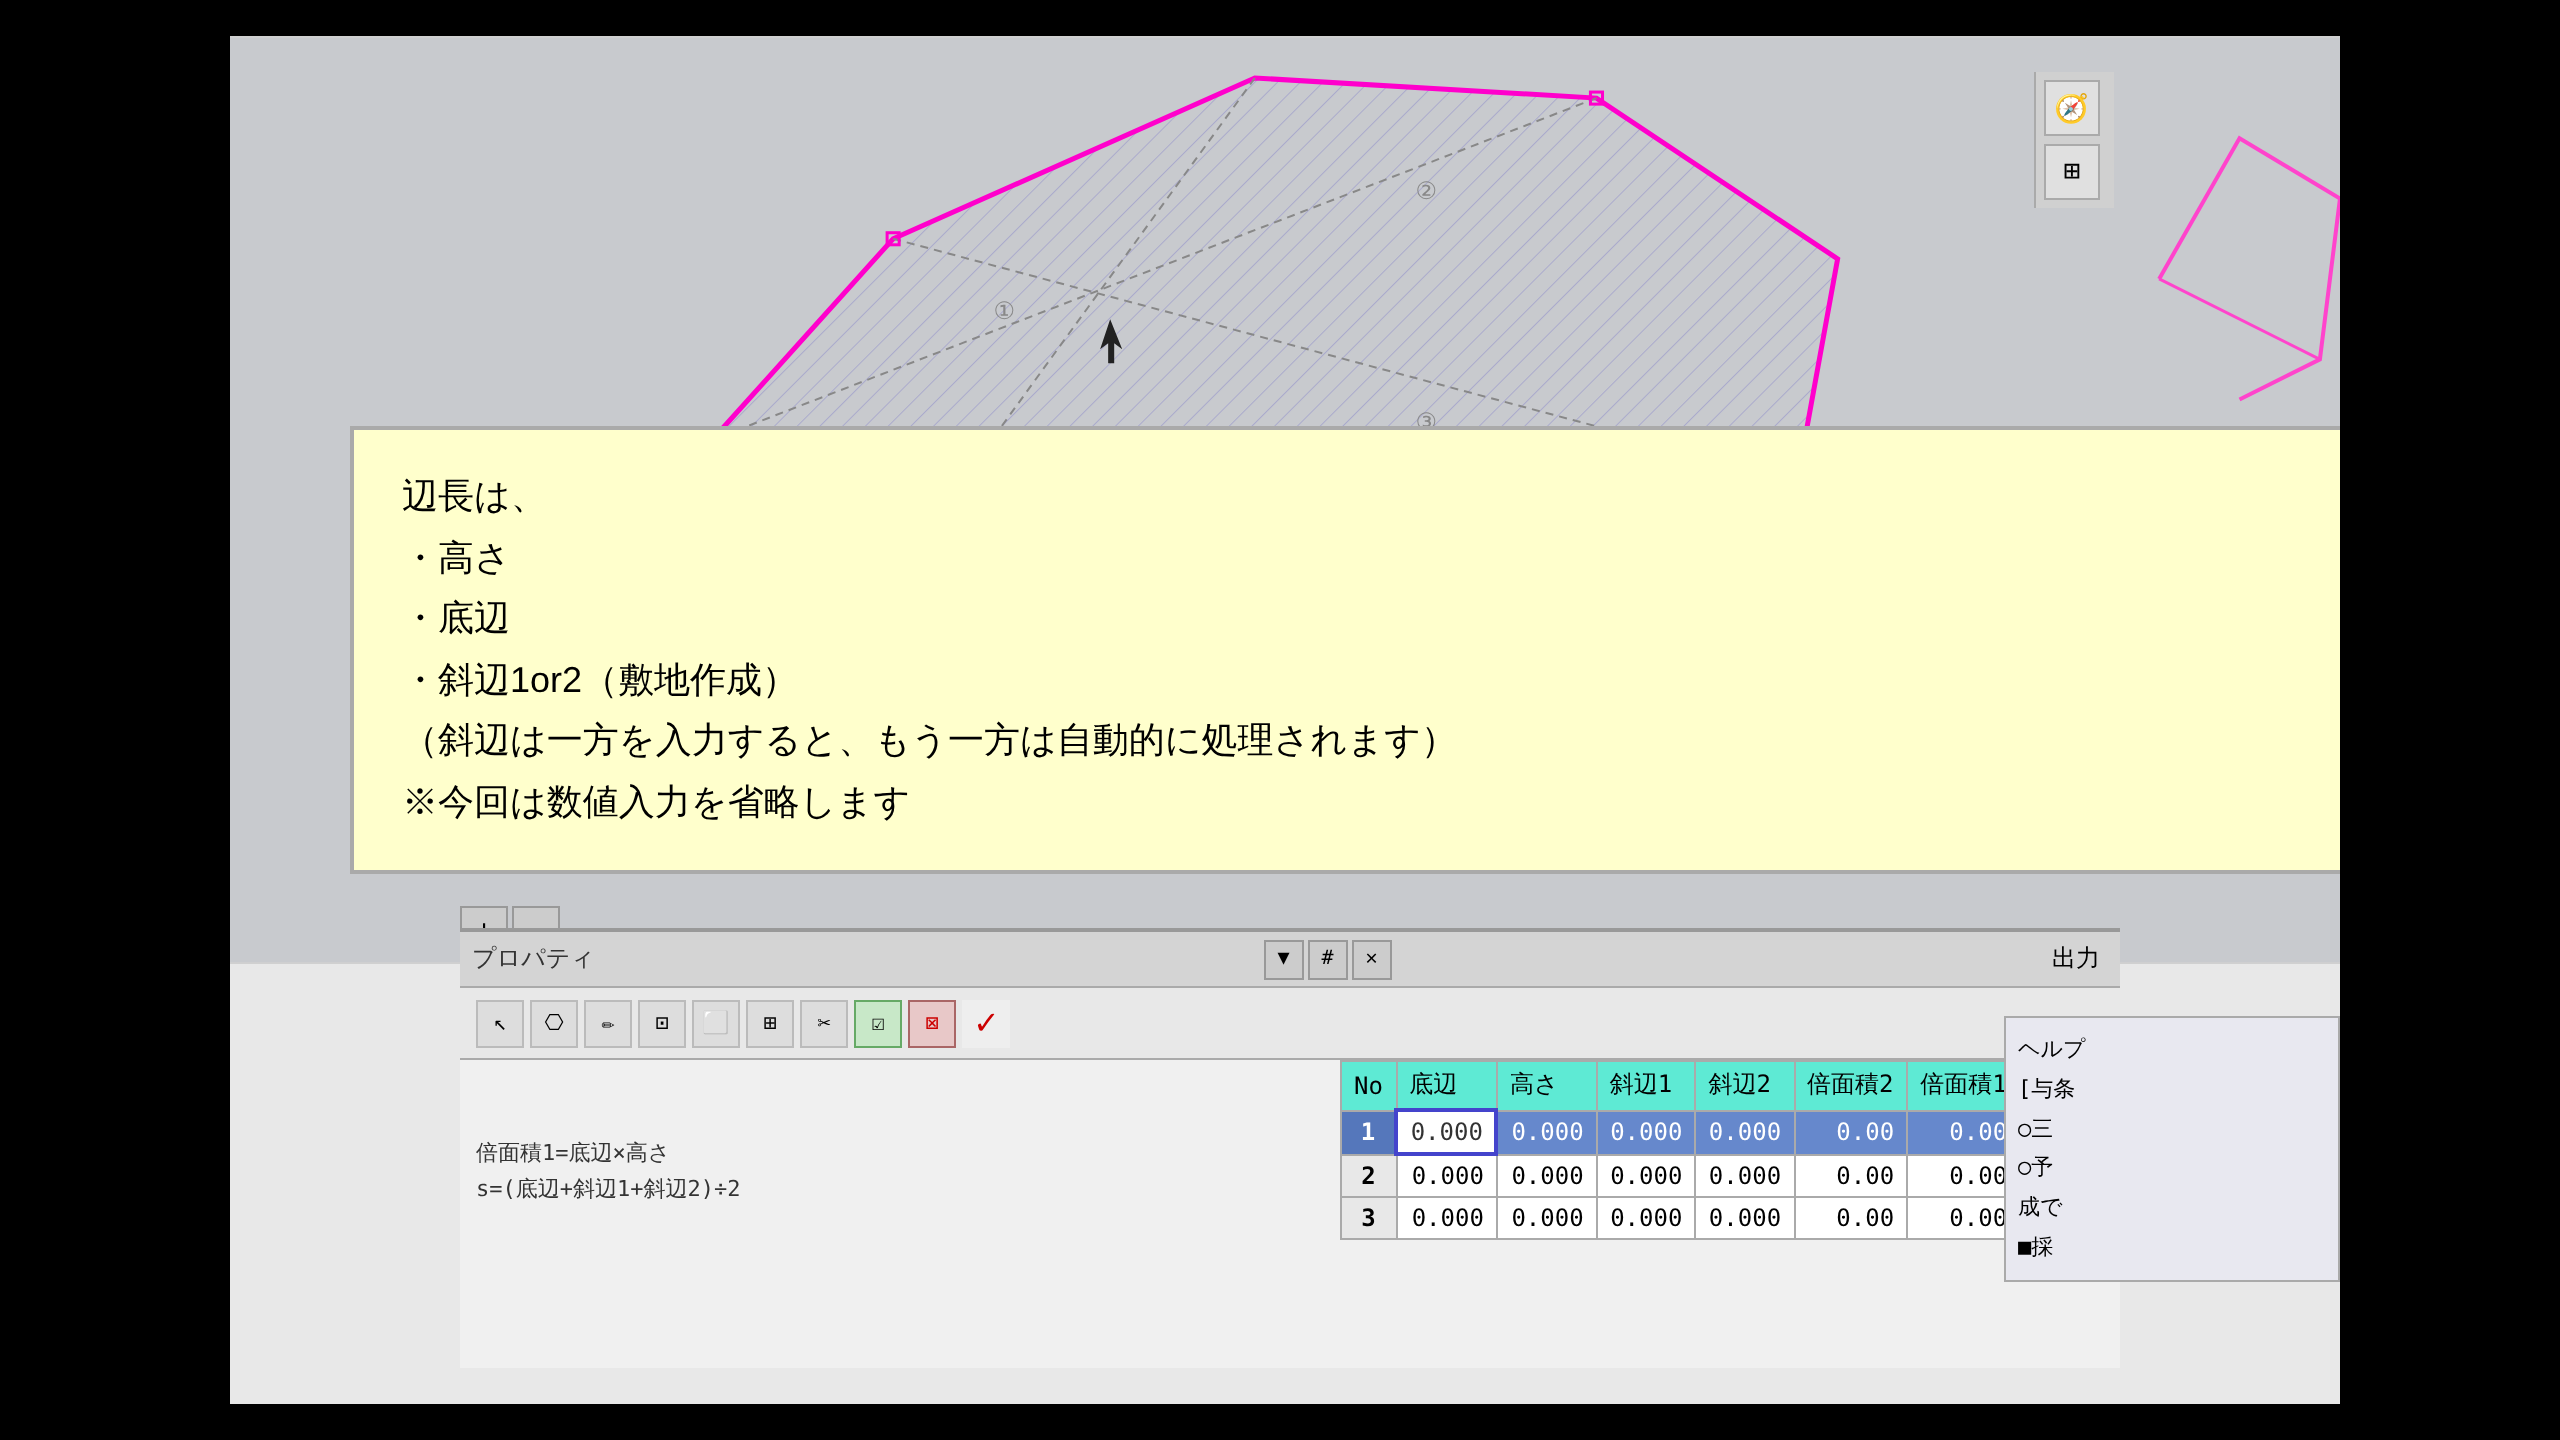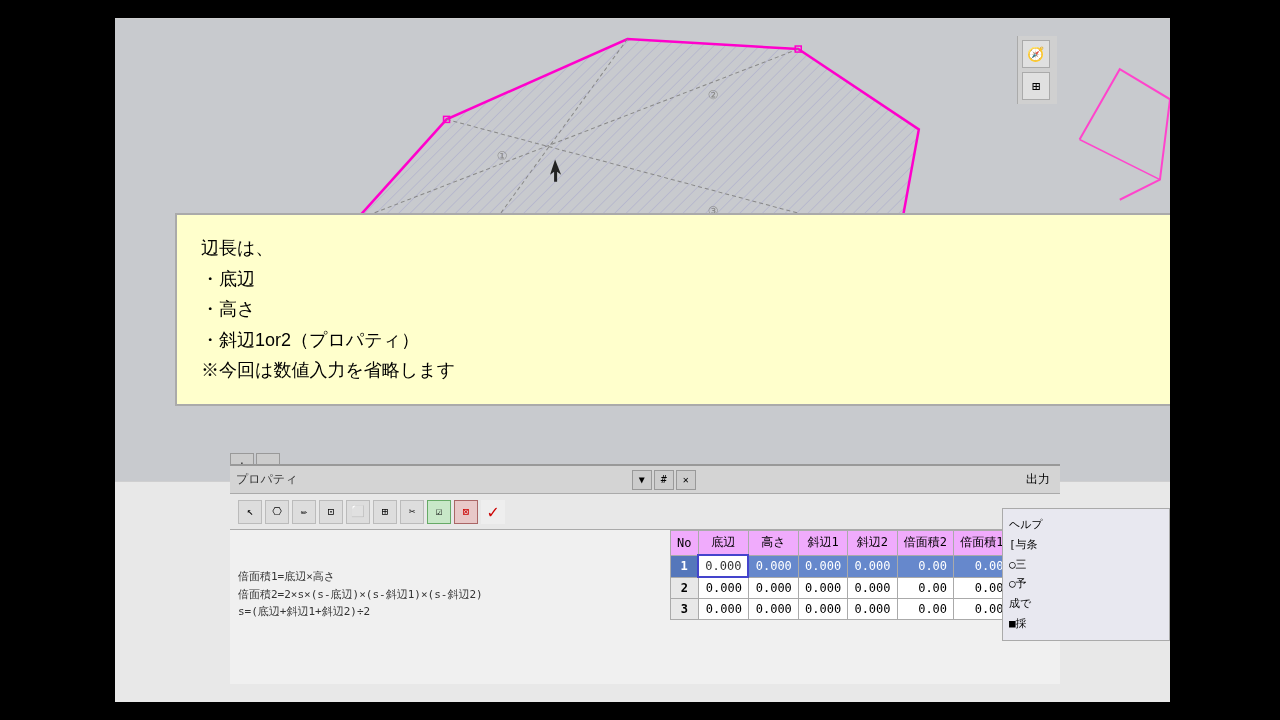--- a/index.html
+++ b/index.html
@@ -229,24 +229,24 @@
       bottom: 0;
     }
 
     .data-table {
       width: 100%;
       border-collapse: collapse;
       font-size: 12px;
     }
 
     .data-table th {
-      background: #f0abfc;
+      background: #5eead4;
       border: 1px solid #aaa;
       padding: 3px 6px;
-      text-align: center;
+      text-align: left;
       font-weight: normal;
       font-size: 12px;
       white-space: nowrap;
     }
 
     .data-table td {
       border: 1px solid #aaa;
       padding: 3px 6px;
       text-align: right;
       font-size: 12px;
@@ -412,23 +412,24 @@
     </svg>
   </div>
 
   <div class="zoom-icons">
     <div class="zoom-icon">+</div>
     <div class="zoom-icon">-</div>
   </div>
 
   <div class="info-box">
     <div>辺長は、</div>
+    <div>・高さ</div>
     <div>・底辺</div>
-    <div>・高さ</div>
-    <div>・斜辺1or2（プロパティ）</div>
+    <div>・斜辺1or2（敷地作成）</div>
+    <div>（斜辺は一方を入力すると、もう一方は自動的に処理されます）</div>
     <div>※今回は数値入力を省略します</div>
   </div>
 
   <div class="bottom-panel">
 
     <div class="property-bar">
       <span class="property-bar-title">プロパティ</span>
       <div class="prop-expand">
         <div class="prop-icon">▼</div>
         <div class="prop-icon">#</div>
@@ -500,21 +501,20 @@
             <td>0.00</td>
             <td>0.00</td>
             <td class="cell-red">0.000</td>
           </tr>
         </tbody>
       </table>
     </div>
 
     <div class="formula-area">
       <div>倍面積1=底辺×高さ</div>
-      <div>倍面積2=2×s×(s-底辺)×(s-斜辺1)×(s-斜辺2)</div>
       <div>s=(底辺+斜辺1+斜辺2)÷2</div>
     </div>
 
   </div>
 
   <div class="right-toolbar">
     <div class="rt-icon">🧭</div>
     <div class="rt-icon">⊞</div>
   </div>
 

